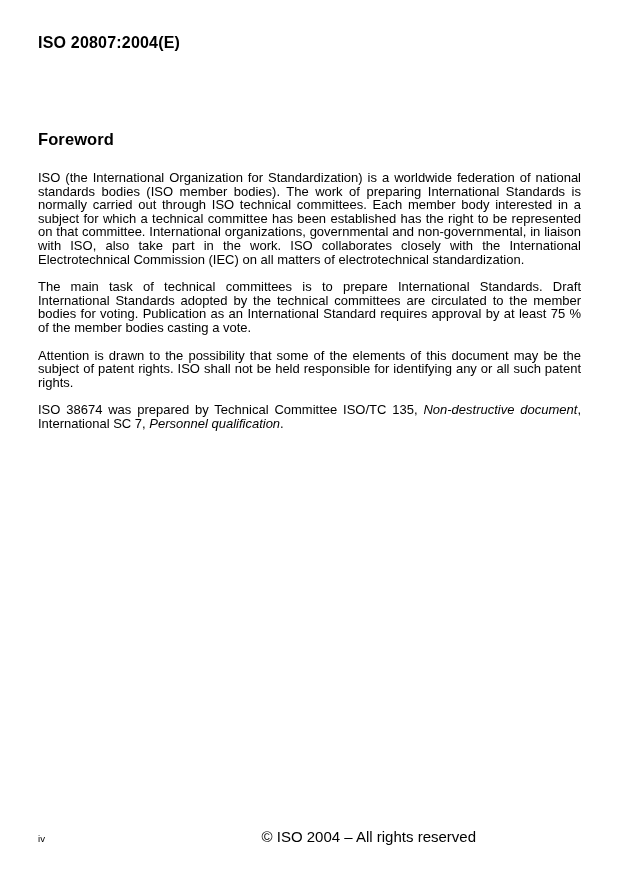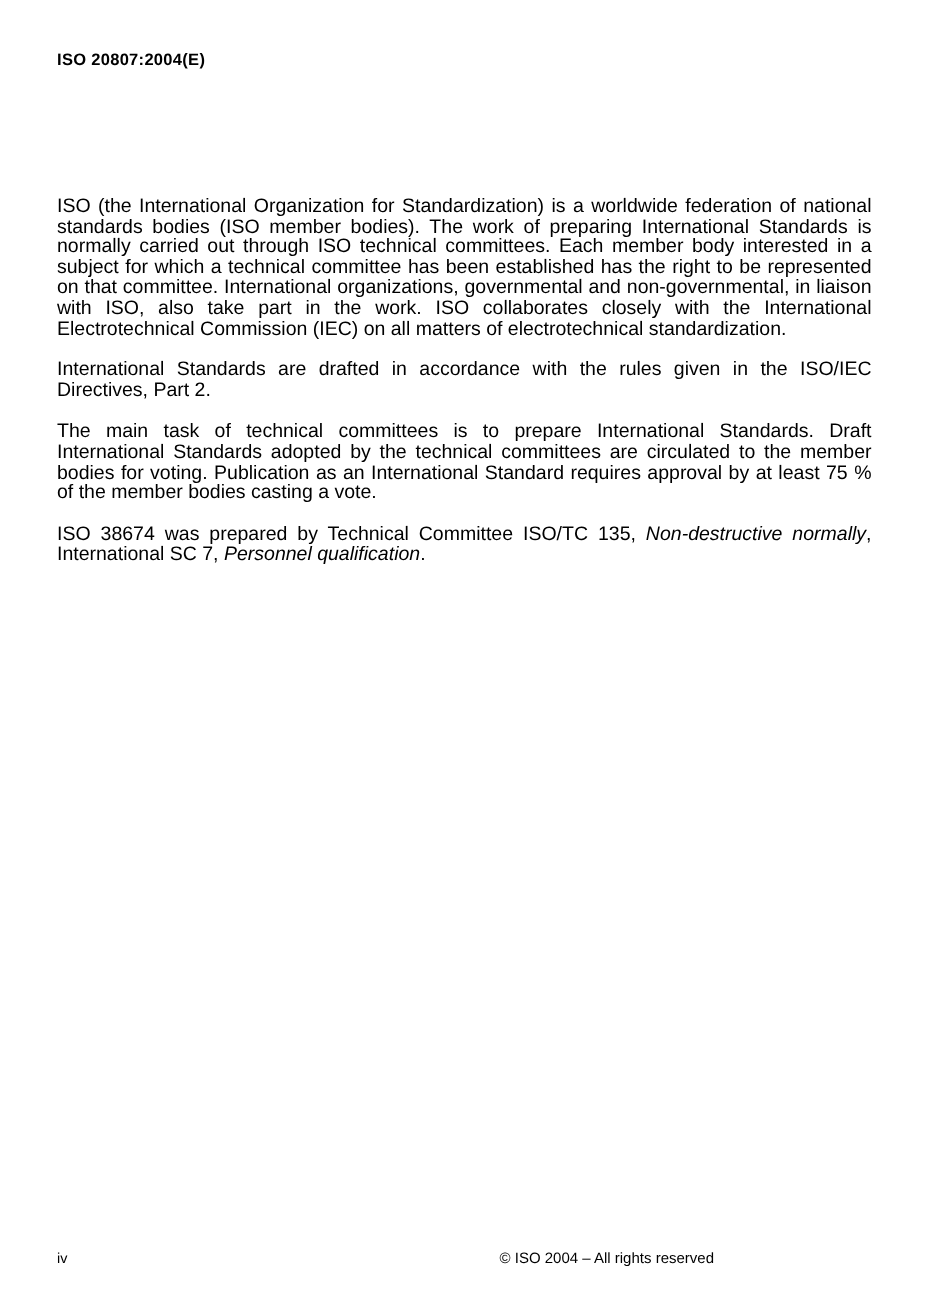--- a/index.html
+++ b/index.html
@@ -19,21 +19,21 @@
     position: absolute;
     top: 0; left: 0;
     width: 619px;
     height: 877px;
     box-sizing: border-box;
   }
   .header-line {
     position: absolute;
     top: 34px;
     left: 38px;
-    font-size: 11px;
+    font-size: 16px;
     font-weight: bold;
     letter-spacing: 0.2px;
   }
   .content {
     position: absolute;
     top: 130px;
     left: 38px;
     width: 543px;
   }
   h1.foreword-title {
@@ -64,41 +64,42 @@
   }
   .footer-inner {
     display: flex;
     justify-content: space-between;
     align-items: baseline;
   }
   .footer-page {
     font-size: 9.6px;
   }
   .footer-copy {
-    font-size: 10px;
+    font-size: 15px;
   }
 </style>
 </head>
 <body>
 
 <div class="page">
 
   <div class="header-line">ISO 20807:2004(E)</div>
 
   <div class="content">
 
+    <h1 class="foreword-title">Foreword</h1>
 
     <p class="para">ISO (the International Organization for Standardization) is a worldwide federation of national standards bodies (ISO member bodies). The work of preparing International Standards is normally carried out through ISO technical committees. Each member body interested in a subject for which a technical committee has been established has the right to be represented on that committee. International organizations, governmental and non-governmental, in liaison with ISO, also take part in the work. ISO collaborates closely with the International Electrotechnical Commission (IEC) on all matters of electrotechnical standardization.</p>
 
-    <p class="para">International Standards are drafted in accordance with the rules given in the ISO/IEC Directives, Part 2.</p>
 
     <p class="para">The main task of technical committees is to prepare International Standards. Draft International Standards adopted by the technical committees are circulated to the member bodies for voting. Publication as an International Standard requires approval by at least 75 % of the member bodies casting a vote.</p>
 
+    <p class="para">Attention is drawn to the possibility that some of the elements of this document may be the subject of patent rights. ISO shall not be held responsible for identifying any or all such patent rights.</p>
 
-    <p class="para"><span>ISO 38674 was prepared by Technical Committee ISO/TC 135, </span><span class="italic">Non-destructive normally</span><span>, International SC 7, </span><span class="italic">Personnel qualification</span><span>.</span></p>
+    <p class="para"><span>ISO 38674 was prepared by Technical Committee ISO/TC 135, </span><span class="italic">Non-destructive document</span><span>, International SC 7, </span><span class="italic">Personnel qualification</span><span>.</span></p>
 
   </div>
 
   <div class="footer">
     <div class="footer-inner">
       <span class="footer-page">iv</span>
       <span class="footer-copy">© ISO 2004 – All rights reserved</span>
     </div>
   </div>
 

